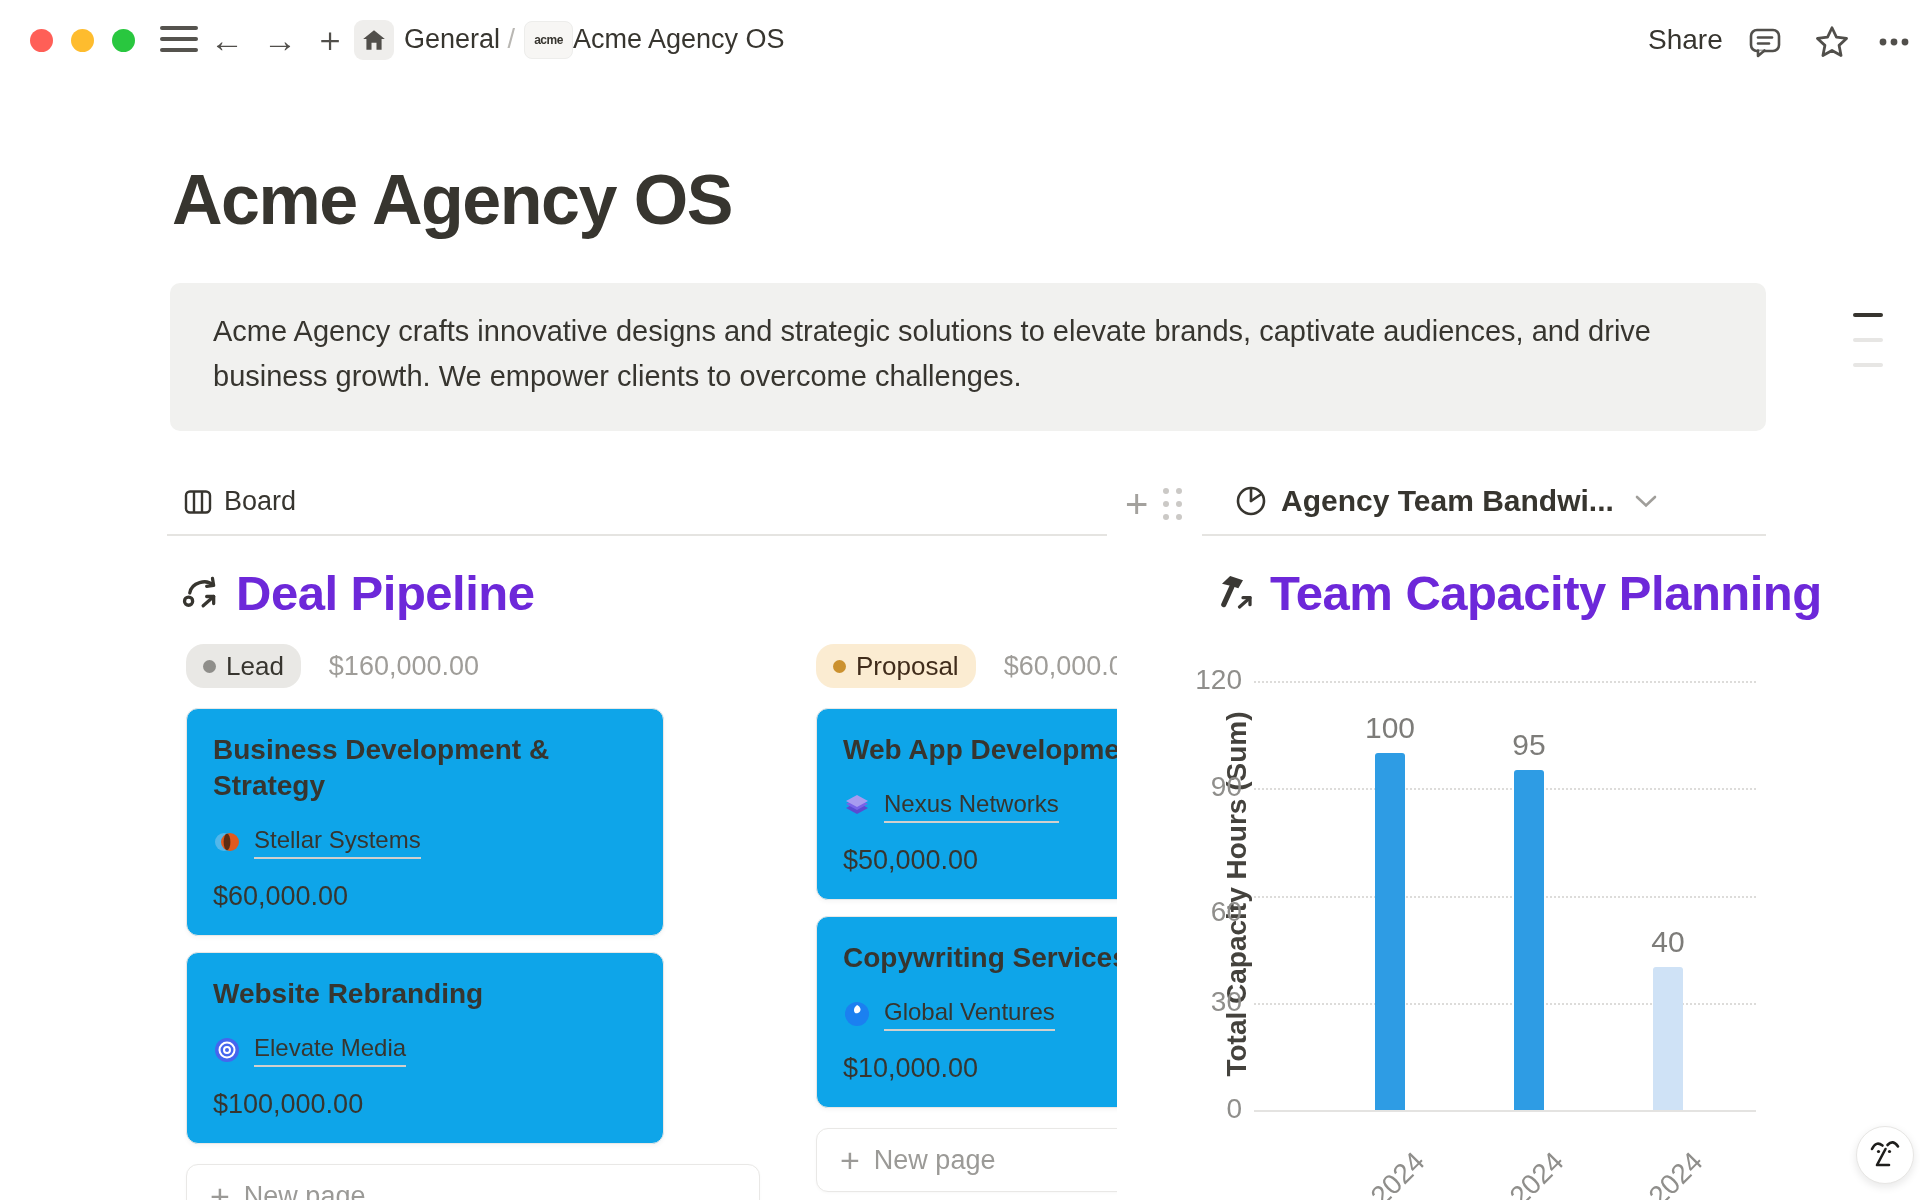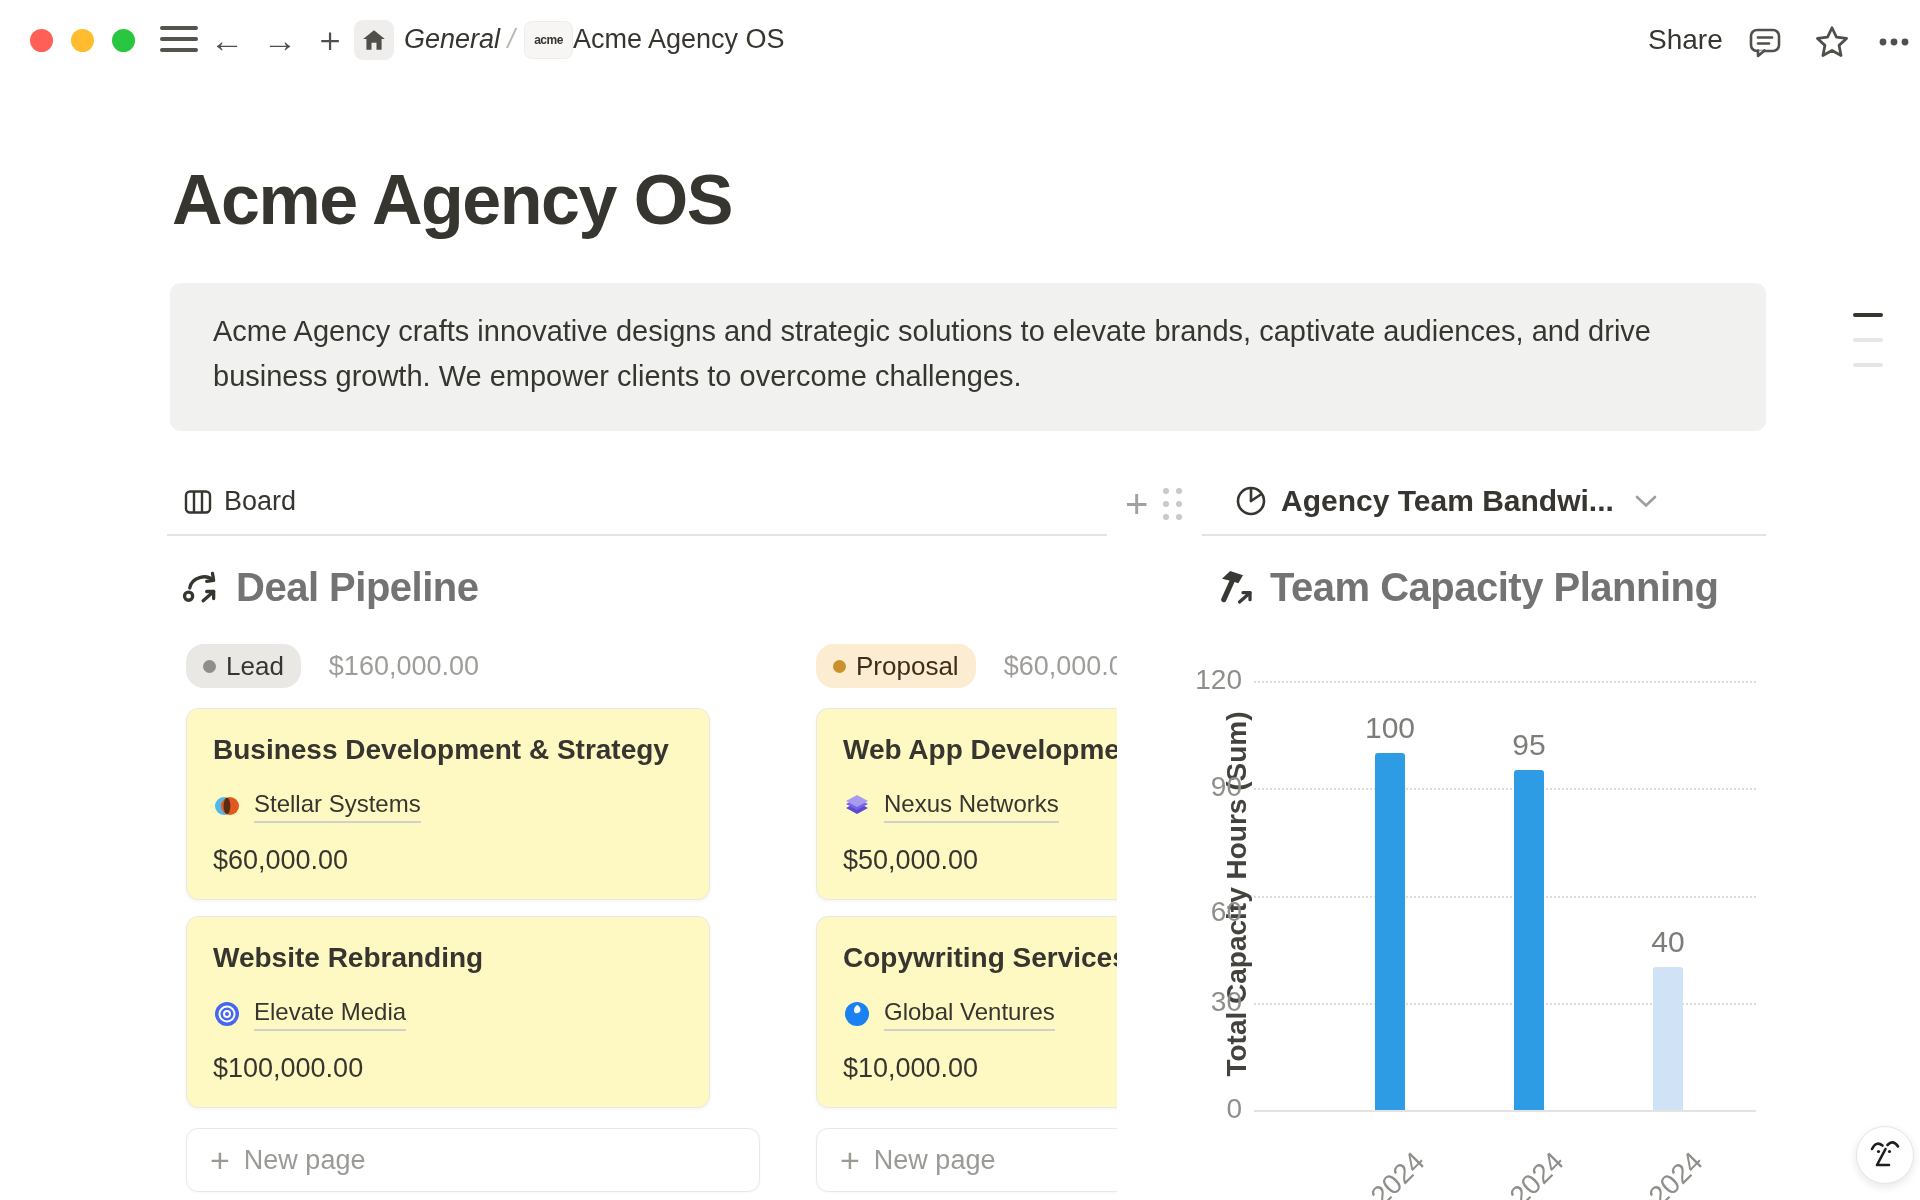--- a/index.html
+++ b/index.html
@@ -36,36 +36,36 @@
   
   .boardtab { position:absolute; left:183px; top:486px; display:flex; align-items:center; gap:11px; cursor:pointer; }
   .boardtab span { font-size:27px; font-weight:500; color:#37352f; }
   .hdr-divider { position:absolute; top:534px; height:1.5px; background:#e5e4e1; }
   .addview { position:absolute; left:1125px; top:482px; font-size:40px; font-weight:300; color:#a3a19d; cursor:pointer; }
   .draghandle { position:absolute; left:1163px; top:488px; display:grid; grid-template-columns:repeat(2,10px); grid-auto-rows:10px; gap:3px; cursor:grab; }
   .draghandle b { width:6px; height:6px; border-radius:50%; background:#cbc9c6; }
   .viewsel { position:absolute; left:1234px; top:484px; display:flex; align-items:center; gap:13px; cursor:pointer; }
   .viewsel span { font-size:30px; font-weight:700; color:#37352f; }
   .section-h { position:absolute; display:flex; align-items:center; gap:13px; }
-  .section-h span { font-size:40px; font-weight:700; color:#737373; letter-spacing:-0.5px; }
+  .section-h span { font-size:49px; font-weight:700; color:#6d28d9; letter-spacing:-0.5px; }
 
   
   .board-clip { position:absolute; left:170px; top:630px; width:947px; height:570px; overflow:hidden; }
   .cols { position:absolute; left:0; top:0; display:flex; gap:40px; }
   .col { width:590px; flex:0 0 590px; padding:18px 0 0 16px; }
   .pillrow { display:flex; align-items:center; height:36px; }
   .pill { display:flex; align-items:center; gap:10px; padding:0 17px; height:44px; border-radius:18px; font-size:26px; font-weight:500; }
   .pill .dot { width:13px; height:13px; border-radius:50%; }
   .pill-lead { background:#e9e8e5; color:#37352f; }
   .pill-lead .dot { background:#8f8e8a; }
   .pill-proposal { background:#fbecd2; color:#402c1b; }
   .pill-proposal .dot { background:#cb912f; }
   .coltotal { margin-left:28px; font-size:27px; color:#9f9d99; }
-  .card { background:#fef9c3; border:1px solid #e9e8e6; border-radius:12px; box-shadow:0 2px 4px rgba(15,15,15,.04);
-          width:524px; padding:23px 26px; margin-top:24px; cursor:pointer; }
+  .card { background:#0ea5e9; border:1px solid #e9e8e6; border-radius:12px; box-shadow:0 2px 4px rgba(15,15,15,.04);
+          width:478px; padding:23px 26px; margin-top:24px; cursor:pointer; }
   .card + .card { margin-top:16px; }
   .card-title { font-size:28px; font-weight:600; color:#37352f; line-height:36px; }
   .companyrow { display:flex; align-items:center; gap:13px; margin-top:22px; height:32px; }
   .companyname { font-size:24px; color:#37352f; border-bottom:2px solid #d2d0cd; padding-bottom:3px; cursor:pointer; }
   .card-amount { margin-top:23px; font-size:27px; color:#37352f; }
   .newpage { width:574px; height:64px; margin-top:20px; border:1px solid #e9e8e6; border-radius:12px;
              box-shadow:0 1px 3px rgba(15,15,15,.03); display:flex; align-items:center; gap:14px; padding-left:23px;
              color:#9b9a97; cursor:pointer; background:#fff; }
   .newpage .plus { font-size:34px; font-weight:300; line-height:1; }
   .newpage .lbl { font-size:27px; }
@@ -100,21 +100,21 @@
         <i></i>
       </div>
     <div class="navbtn" style="left:205px;">←</div>
     <div class="navbtn" style="left:258px;">→</div>
     <div class="navbtn" style="left:308px;">＋</div>
     <div class="homechip">
       <svg width="26" height="26" viewBox="0 0 24 24">
         <path d="M12 3 L22 11 L19 11 L19 21 L14.3 21 L14.3 14.5 L9.7 14.5 L9.7 21 L5 21 L5 11 L2 11 Z" fill="#514f4b"></path>
       </svg>
     </div>
-    <div class="crumbtxt" style="left:404px;font-style:italic;">
+    <div class="crumbtxt" style="left:404px;">
       <span>General</span>&nbsp;<span class="crumbsep">/</span>
     </div>
     <div class="acmebadge">acme</div>
     <div class="crumbtxt" style="left:573px;">Acme Agency OS</div>
 
     <div class="share">Share</div>
     <div class="topicon" style="left:1743px;">
       <svg width="36" height="36" viewBox="0 0 36 36" fill="none" stroke="#514f4b" stroke-width="2.6" stroke-linecap="round" stroke-linejoin="round">
         <rect x="4" y="6" width="28" height="21" rx="6"></rect>
         <line x1="11" y1="13.5" x2="25" y2="13.5"></line>

